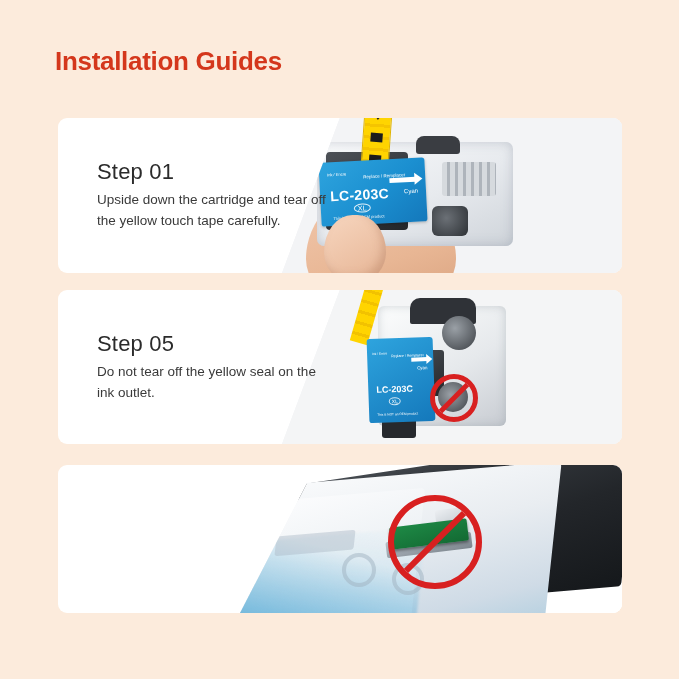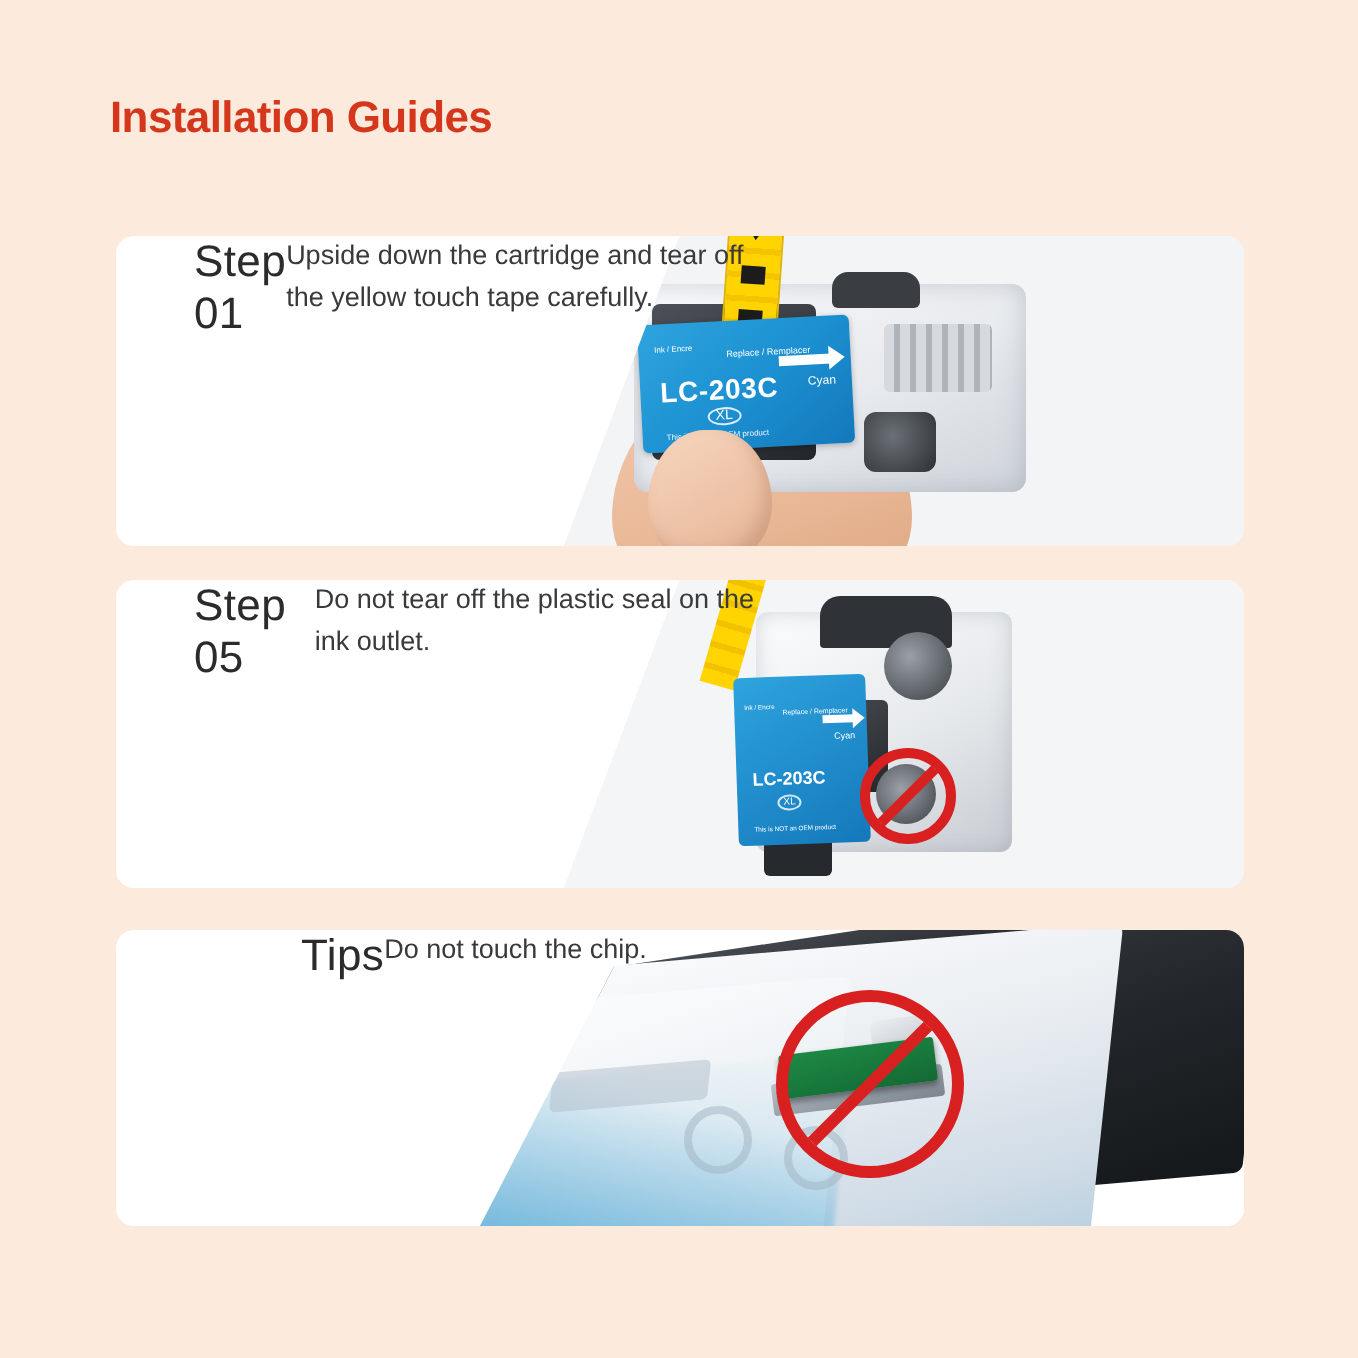--- a/index.html
+++ b/index.html
@@ -16,21 +16,21 @@
   }
   .page {
     position: relative;
     width: 679px;
     height: 679px;
   }
   .page-title {
     position: absolute;
     left: 55px;
     top: 46px;
-    font-size: 22px;
+    font-size: 26px;
     font-weight: bold;
     color: #d4371c;
     letter-spacing: -0.3px;
     white-space: nowrap;
   }
 
   
   .card {
     position: absolute;
     left: 58px;
@@ -43,20 +43,21 @@
   #card-2 { top: 290px; height: 154px; }
   #card-3 { top: 465px; height: 148px; }
 
   .card-text {
     position: absolute;
     left: 39px;
     top: 0;
     height: 100%;
     width: 280px;
     display: flex;
+    flex-direction: column;
     justify-content: center;
     z-index: 5;
   }
   .step-title {
     font-size: 22px;
     color: #2b2b2b;
     font-weight: normal;
     margin: 0 0 5px 0;
     letter-spacing: 0.2px;
   }
@@ -411,21 +412,21 @@
           <span class="cy">Cyan</span>
           <span class="m">LC-203C</span>
           <span class="xl">XL</span>
           <span class="ft">This is NOT an OEM product</span>
         </div>
         <div class="no-sign" id="no-sign-2"></div>
       </div>
     </div>
     <div class="card-text">
       <div class="step-title">Step 05</div>
-      <div class="step-desc">Do not tear off the plastic seal on the ink outlet.</div>
+      <div class="step-desc">Do not tear off the yellow seal on the ink outlet.</div>
     </div>
   </div>
 
   <div class="card" id="card-3">
     <div class="card-media full">
       <div class="photo p3">
         <div class="p3-bg"></div>
         <div class="p3-dark"></div>
         <div class="p3-darktop"></div>
         <div class="p3-shell"></div>
@@ -433,19 +434,15 @@
         <div class="p3-cyanglow"></div>
         <div class="p3-slot"></div>
         <div class="p3-ring1"></div>
         <div class="p3-ring2"></div>
         <div class="p3-nub"></div>
         <div class="p3-chip-base"></div>
         <div class="p3-chip"></div>
         <div class="no-sign" id="no-sign-3"></div>
       </div>
     </div>
-    <div class="card-text">
-      <div class="step-title">Tips</div>
-      <div class="step-desc">Do not touch the chip.</div>
-    </div>
   </div>
 
 </div>
 
 </body></html>

